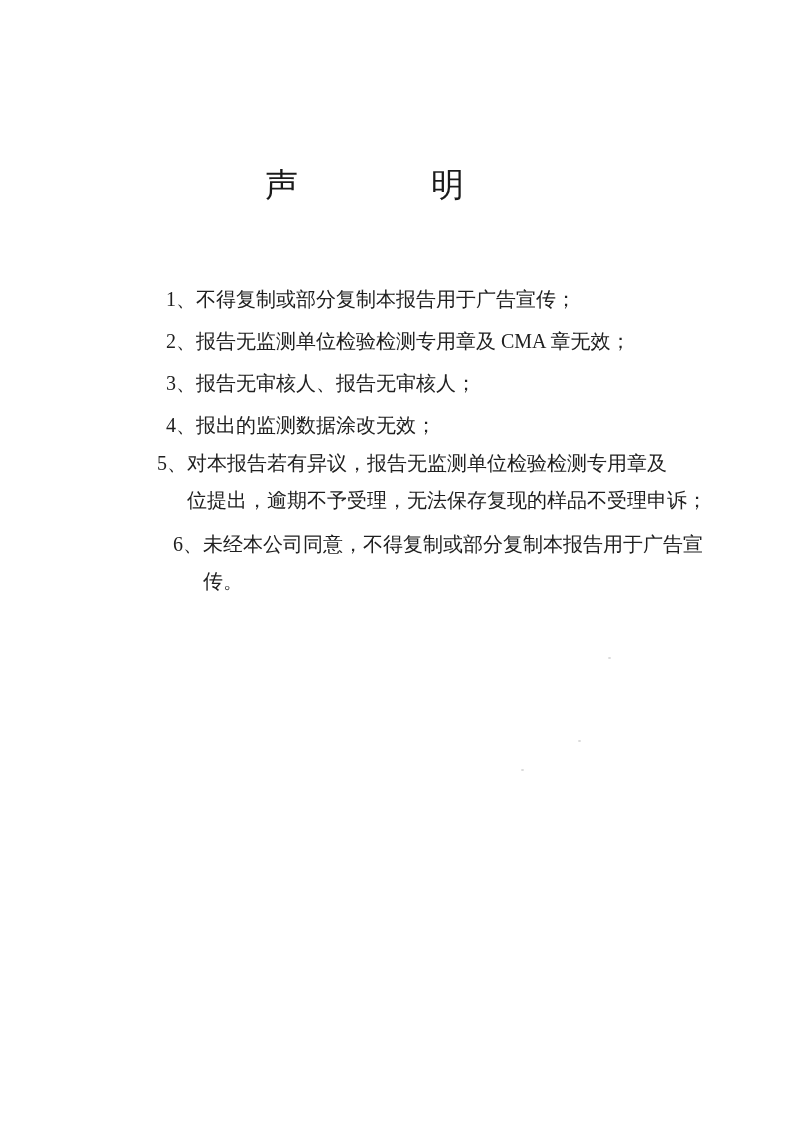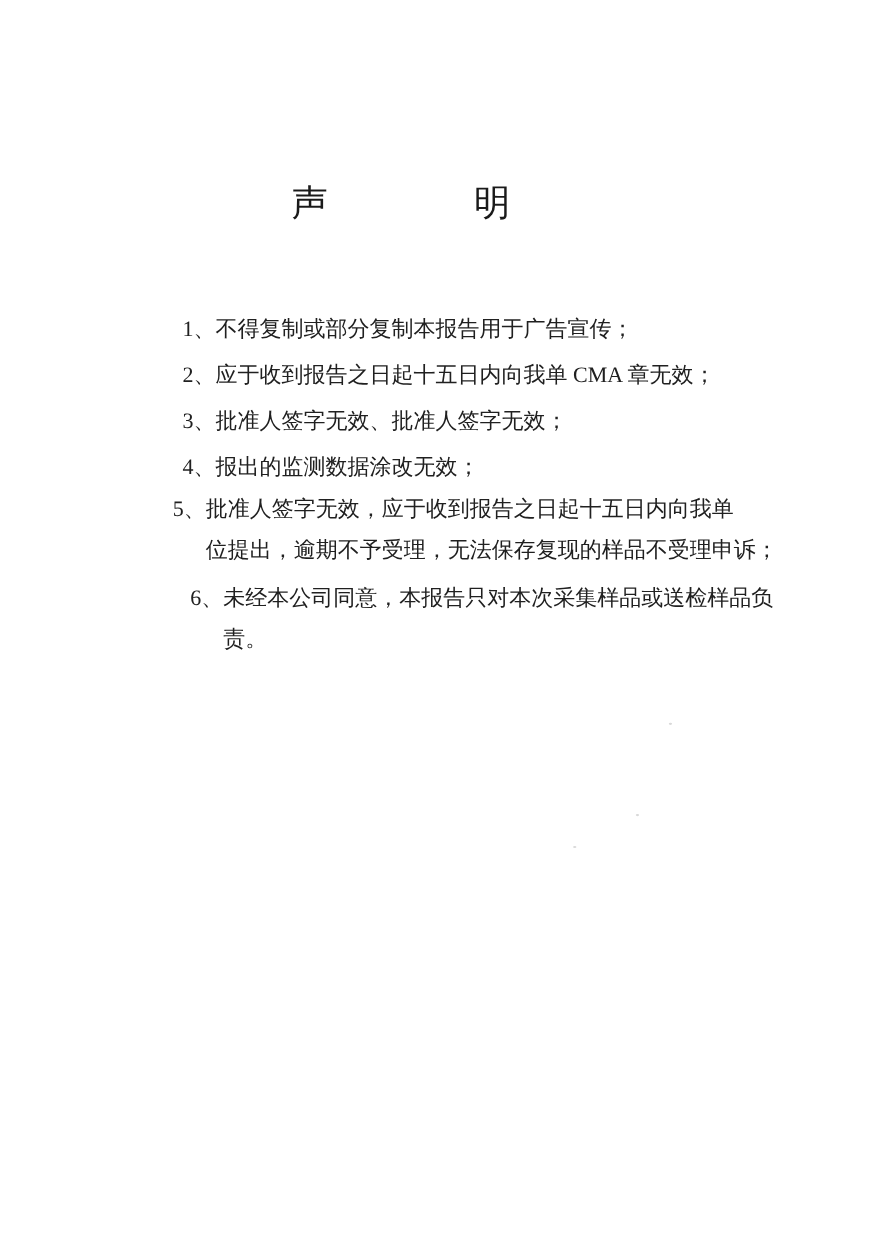--- a/index.html
+++ b/index.html
@@ -80,38 +80,38 @@
     <span>明</span>
   </div>
 
   <ol class="items">
     <li class="item">
       <span class="num">1、</span>
       <span class="txt">不得复制或部分复制本报告用于广告宣传；</span>
     </li>
     <li class="item">
       <span class="num">2、</span>
-      <span class="txt">应于收到报告之日起十五日内向我单 CMA 章无效；</span>
+      <span class="txt">报告无监测单位检验检测专用章及 CMA 章无效；</span>
     </li>
     <li class="item">
       <span class="num">3、</span>
-      <span class="txt">批准人签字无效、批准人签字无效；</span>
+      <span class="txt">报告无审核人、报告无审核人；</span>
     </li>
     <li class="item">
       <span class="num">4、</span>
       <span class="txt">报出的监测数据涂改无效；</span>
     </li>
     <li class="item">
       <span class="num">5、</span>
-      <span class="txt">批准人签字无效，应于收到报告之日起十五日内向我单
+      <span class="txt">对本报告若有异议，报告无监测单位检验检测专用章及
 位提出，逾期不予受理，无法保存复现的样品不受理申诉；</span>
     </li>
     <li class="item">
       <span class="num">6、</span>
-      <span class="txt">未经本公司同意，本报告只对本次采集样品或送检样品负责。</span>
+      <span class="txt">未经本公司同意，不得复制或部分复制本报告用于广告宣传。</span>
     </li>
   </ol>
 
   <span class="speck speck-1"></span>
   <span class="speck speck-2"></span>
   <span class="speck speck-3"></span>
 
 </div>
 
 </body></html>

